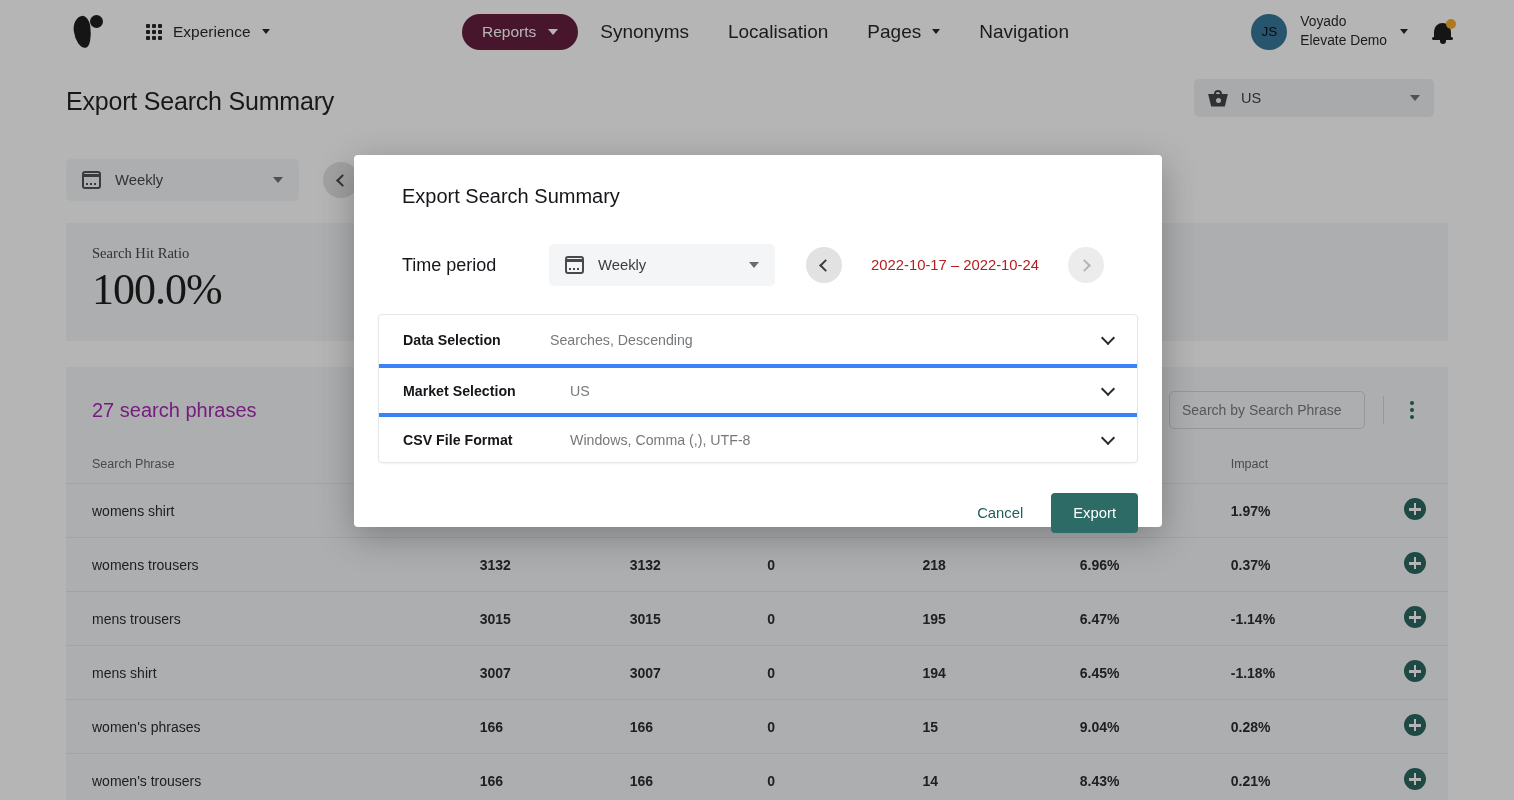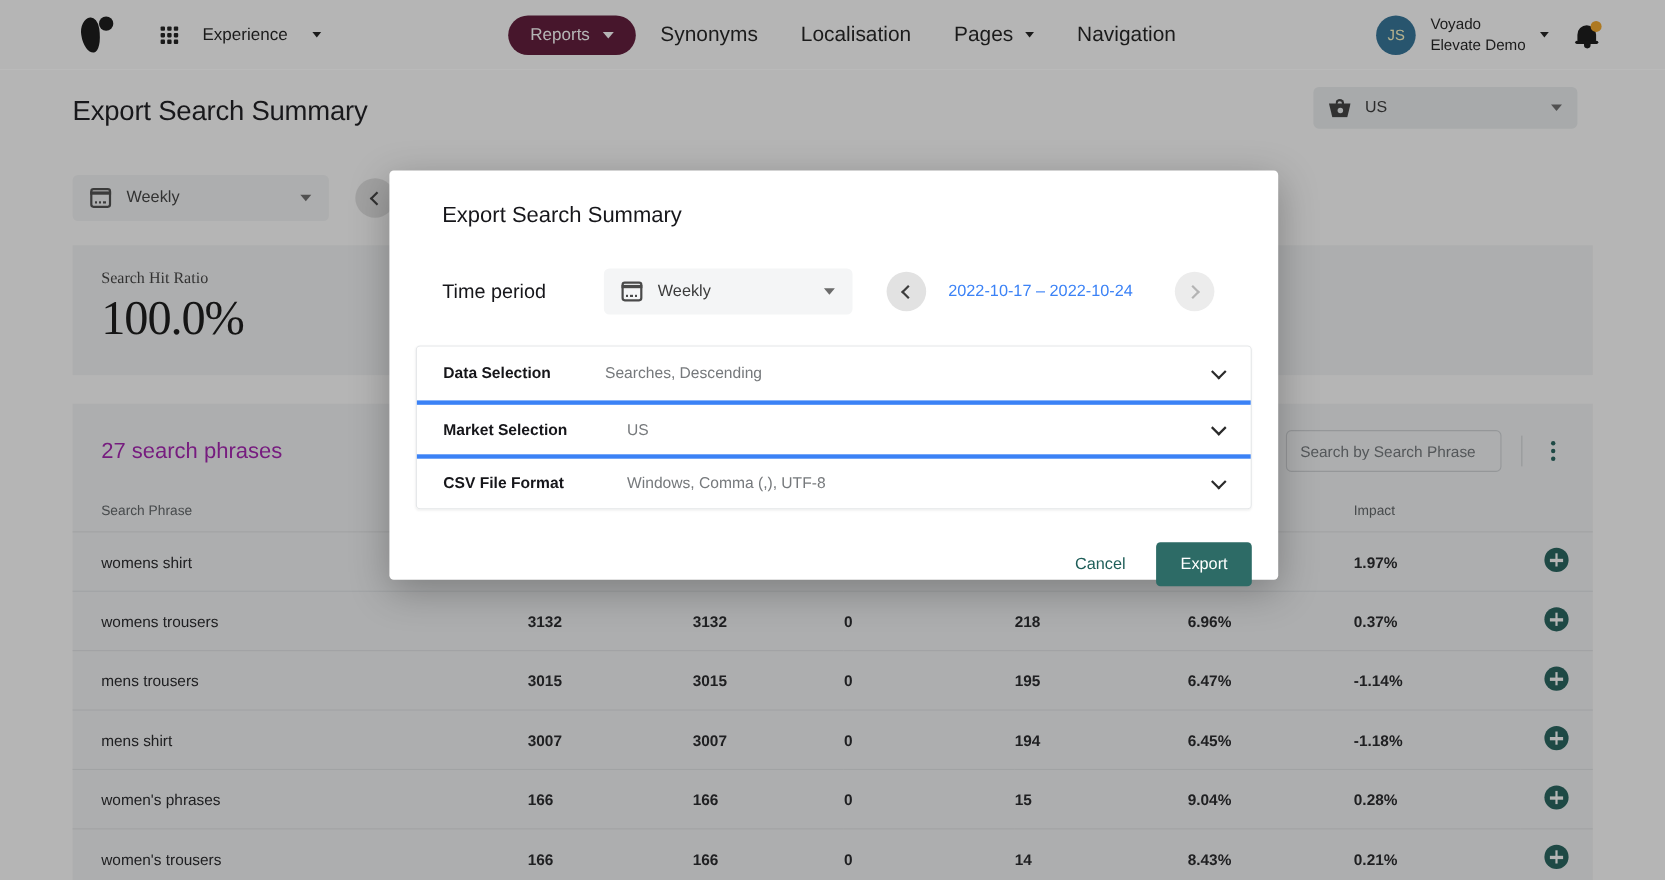--- a/index.html
+++ b/index.html
@@ -25,37 +25,37 @@
     background:#111; border-radius: 60% 40% 45% 55% / 45% 35% 65% 55%;
     transform: rotate(-8deg);
   }
   .logo .dot {
     position:absolute; left:22px; top:3px; width:13px; height:13px;
     border-radius:50%; background:#111;
   }
   .grid-icon { width:16px; height:16px; display:grid;
     grid-template-columns:repeat(3,1fr); grid-template-rows:repeat(3,1fr); gap:2px; }
   .grid-icon i { background:#1a1a1a; border-radius:1px; display:block; }
-  .exp-wrap { display:flex; align-items:center; gap:22px; margin-left:34px; cursor:pointer; }
+  .exp-wrap { display:flex; align-items:center; gap:11px; margin-left:34px; cursor:pointer; }
   .exp-label { font-size:15.5px; color:#1a1a1a; }
   .caret { width:0; height:0; border-left:5px solid transparent; border-right:5px solid transparent;
            border-top:6px solid #1a1a1a; }
   .caret.sm { border-left-width:4.5px; border-right-width:4.5px; border-top-width:5.5px; }
 
   .nav { display:flex; align-items:center; gap:5px; position:absolute; left:462px; }
   .pill {
     background:#5b1333; color:#fff; border-radius:999px;
     padding:9px 20px; font-size:15.5px; display:flex; align-items:center; gap:12px; cursor:pointer;
   }
   .pill .caret { border-top-color:#fff; }
   .navitem { padding:9px 17px; font-size:19px; color:#1a1a1a; display:flex; align-items:center; gap:11px; cursor:pointer; }
 
   .account { position:absolute; right:106px; display:flex; align-items:center; gap:13px; cursor:pointer; }
   .avatar {
-    width:36px; height:36px; border-radius:50%; background:#2e7096; color:#fef9c3;
+    width:36px; height:36px; border-radius:50%; background:#2e7096; color:#000000;
     display:flex; align-items:center; justify-content:center; font-size:13.5px;
   }
   .acct-lines { line-height:1.35; }
   .acct-lines div { font-size:13.8px; color:#1a1a1a; }
   .bell { position:absolute; right:58px; width:26px; height:28px; cursor:pointer; }
   .bell .body {
     position:absolute; left:4px; top:5px; width:17px; height:16px; background:#111;
     border-radius:9px 9px 3px 3px;
   }
   .bell .base { position:absolute; left:2px; top:19px; width:21px; height:3px; background:#111; border-radius:2px; }
@@ -141,21 +141,21 @@
   }
   .modal h2 { font-size:20px; color:#16161a; font-weight:normal; padding-left:24px; }
   .tp-row { display:flex; align-items:center; margin-top:36px; padding-left:24px; }
   .tp-label { width:147px; font-size:18px; color:#16161a; }
   .tp-select {
     width:226px; height:42px; background:#f4f5f6; border-radius:5px;
     display:flex; align-items:center; padding:0 16px; gap:14px; cursor:pointer;
   }
   .tp-select .lbl { flex:1; font-size:14.8px; color:#3c3c3c; }
   .tp-nav { display:flex; align-items:center; gap:20px; margin-left:31px; }
-  .range { font-size:14.8px; color:#3b82f6; width:186px; text-align:left; }
+  .range { font-size:14.8px; color:#b91c1c; width:186px; text-align:center; }
   .circbtn.dis { background:#ececec; }
   .circbtn.dis .chev { border-color:#b4b4b4; }
   .chev.right { transform: rotate(-135deg); margin-right:3px; }
 
   .accordion { margin-top:28px; border:1px solid #e4e6e8; border-radius:4px; box-shadow:0 1px 2px rgba(0,0,0,.05); }
   .acc-row { display:flex; align-items:center; height:49px; padding:0 24px; cursor:pointer; }
   .acc-row + .acc-row { border-top:4px solid #3b82f6;gap:20px; }
   .acc-key { width:147px; font-size:14.2px; color:#16161a; font-weight:bold; }
   .acc-val { flex:1; font-size:14.2px; color:#76797c; }
   .chev-down { width:10px; height:10px; border-left:2px solid #2a2a2a; border-bottom:2px solid #2a2a2a;

